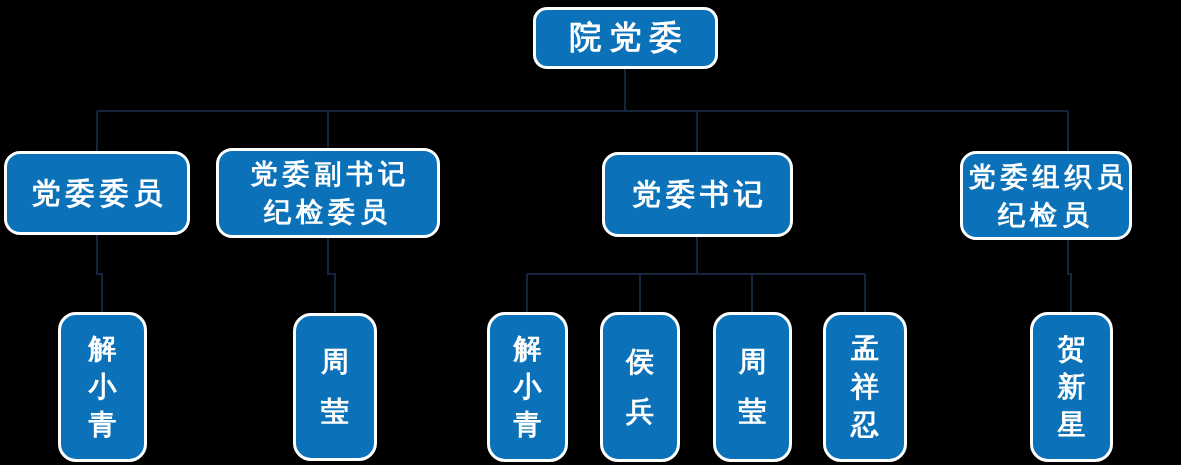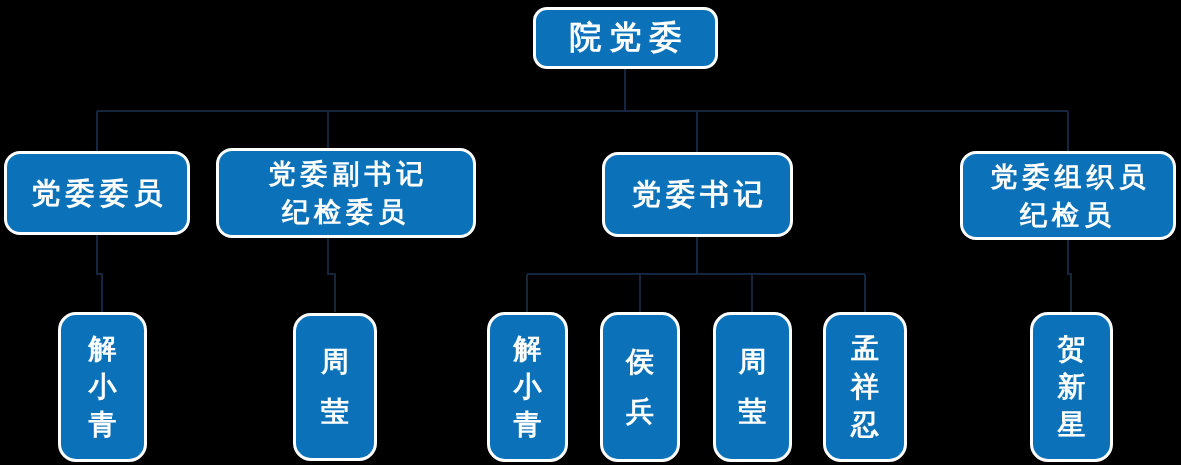--- a/index.html
+++ b/index.html
@@ -44,23 +44,23 @@
     text-indent: 8px;
   }
   .role-box {
     border-radius: 16px;
     font-size: 29px;
     letter-spacing: 5px;
     text-indent: 5px;
   }
   .role-label { white-space: pre-line; line-height: 1.4; }
   .role-1 { left: 4px;   top: 151px; width: 186px; height: 84px; }
-  .role-2 { left: 216px; top: 148px; width: 260px; height: 90px; font-size: 27px; }
+  .role-2 { left: 216px; top: 148px; width: 224px; height: 90px; font-size: 27px; }
   .role-3 { left: 602px; top: 152px; width: 191px; height: 85px; }
-  .role-4 { left: 960px; top: 151px; width: 216px; height: 89px; font-size: 27px; }
+  .role-4 { left: 960px; top: 151px; width: 172px; height: 89px; font-size: 27px; }
   .name-box {
     border-radius: 18px;
     font-size: 28px;
     flex-direction: column;
     justify-content: space-evenly;
     padding: 10px 0;
     top: 312px; height: 150px;
   }
   .name-box .vchar { display: block; line-height: 1; }
   .name-1 { left: 58px;   width: 89px; }

